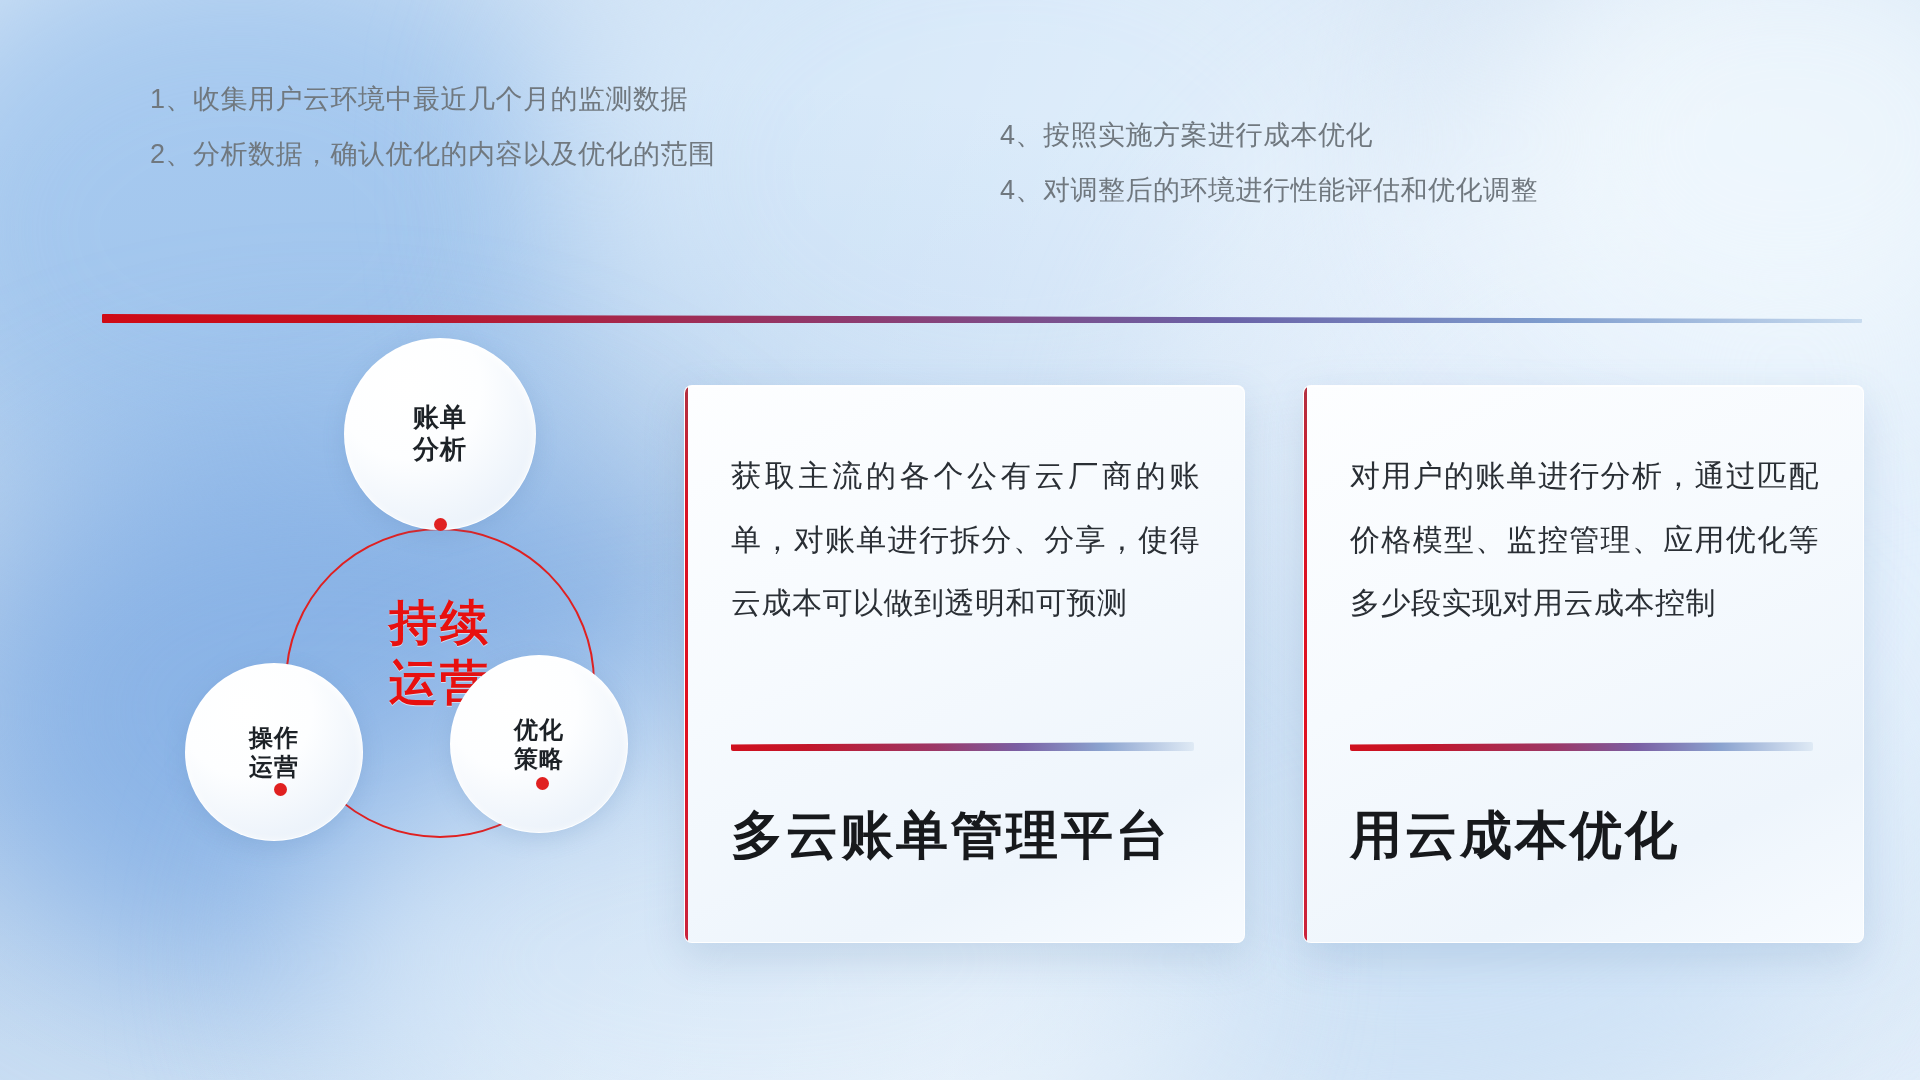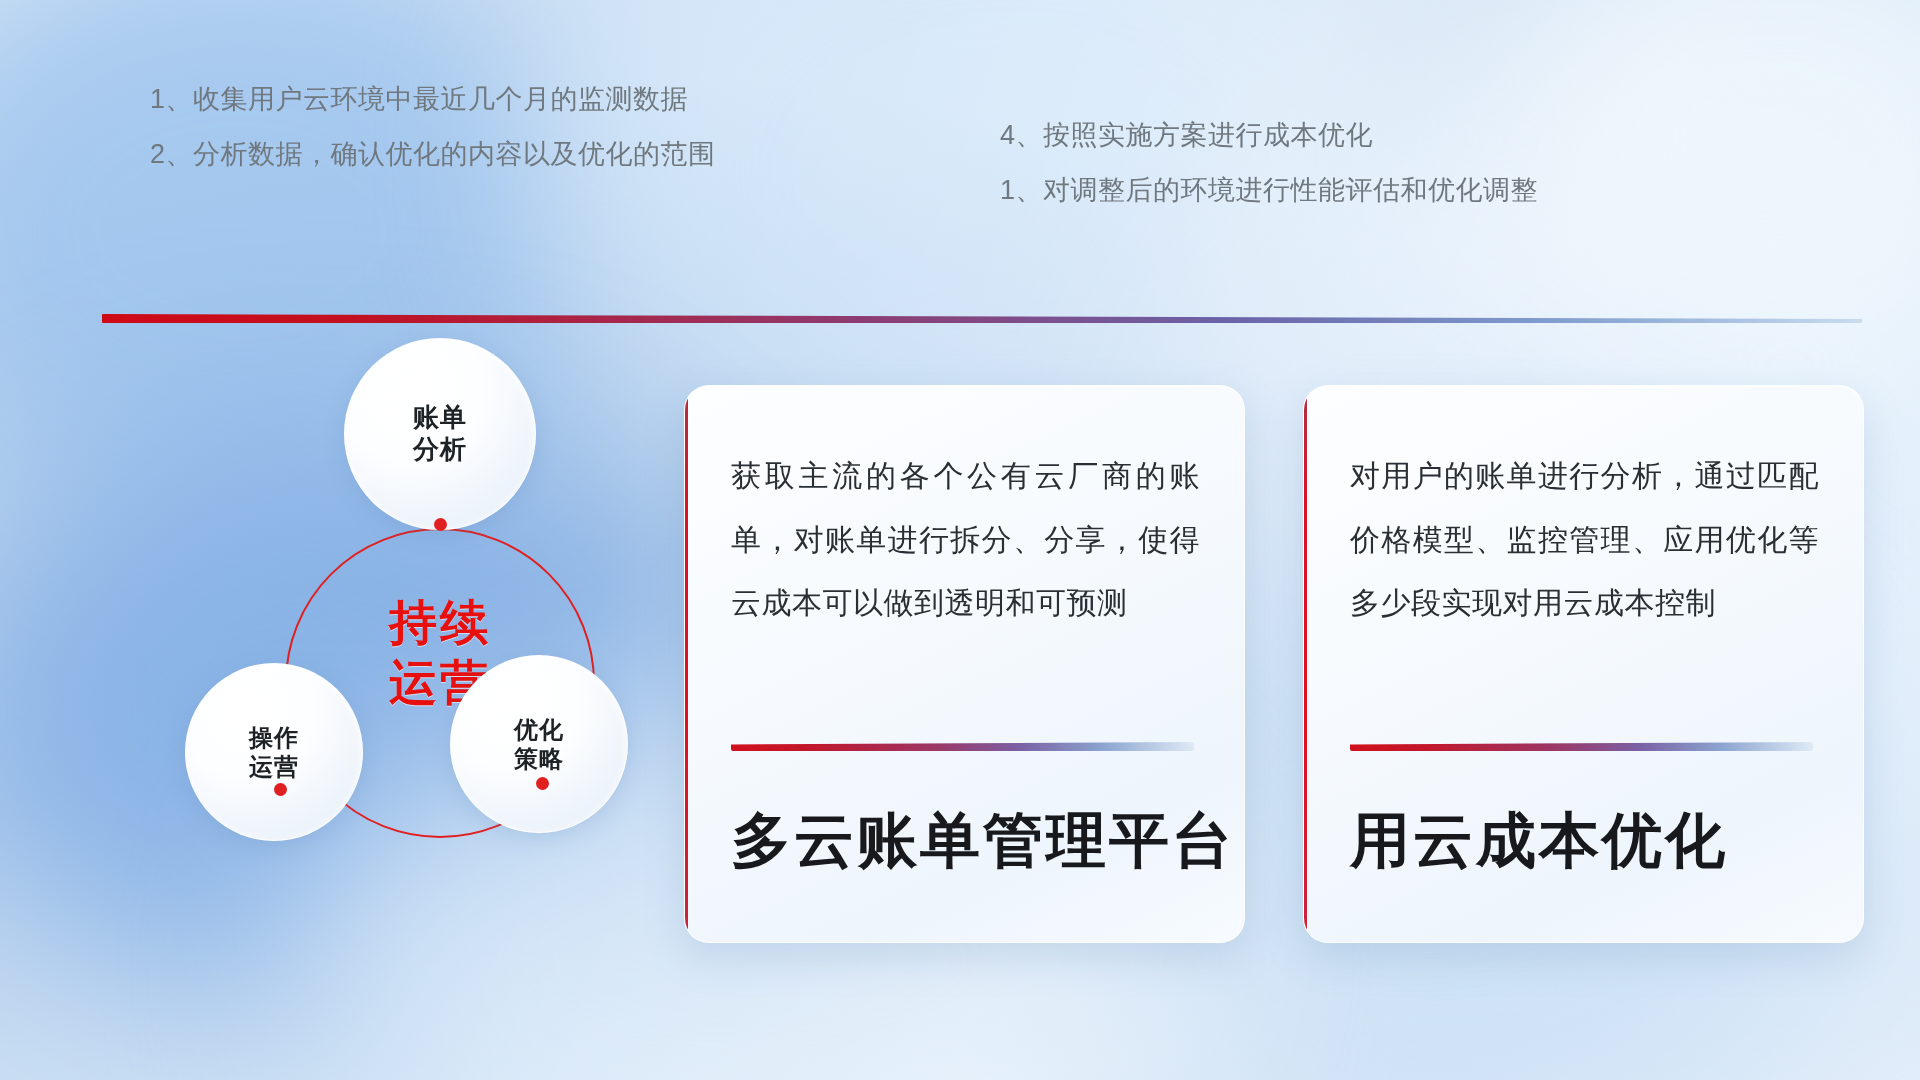--- a/index.html
+++ b/index.html
@@ -110,21 +110,21 @@
     line-height:1.26;
     letter-spacing:3px;
     text-shadow:0 1px 0 rgba(255,255,255,.55);
   }
 
   
   #cards { position:absolute; left:684px; top:385px; width:1180px; height:565px; display:flex; gap:58px; }
   .card {
     position:relative;
     width:561px; height:558px;
-    border-radius:25px;
+    border-radius:8px;
     background:linear-gradient(155deg,#fdfeff 0%,#f6fafe 42%,#eef5fc 78%,#f7fbff 100%);
     border:1px solid rgba(255,255,255,.9);
     box-shadow:0 14px 42px rgba(92,130,175,.20), inset 0 1px 0 rgba(255,255,255,.95);
     overflow:hidden;
     padding:58px 44px 12px 46px;
   }
   .card::before {
     content:"";
     position:absolute; left:0; top:0; bottom:0; width:3px;
     background:linear-gradient(180deg,#b23142 0%,#d81326 22%,#e01020 60%,#c9243d 100%);
@@ -141,21 +141,21 @@
     position:absolute; left:46px; right:50px; top:356px; height:9px;
   }
   .card-div .dv {
     width:100%; height:100%;
     background:linear-gradient(90deg,#d0101e 0%,#c3162a 16%,#9c3766 44%,#7a5fa3 62%,#8ba3cf 80%,#dfeaf5 100%);
     clip-path:polygon(0 28%,100% 0,100% 100%,0 100%);
     border-radius:2px;
   }
   .card-title {
     position:absolute; left:46px; top:415px;
-    font-size:60px; font-weight:bold; color:#17191c;
+    font-size:52px; font-weight:bold; color:#17191c;
     letter-spacing:3px;
   }
 </style>
 </head>
 <body>
 
 <div id="bg">
   <div class="bg-base"></div>
   <div class="bg-blob blob-a"></div>
   <div class="bg-blob blob-c"></div>
@@ -168,21 +168,21 @@
   <div class="bg-vig"></div>
 </div>
 
 <div id="steps">
   <div class="step-col col-left">
     <div class="step-line">1、收集用户云环境中最近几个月的监测数据</div>
     <div class="step-line">2、分析数据，确认优化的内容以及优化的范围</div>
   </div>
   <div class="step-col col-right">
     <div class="step-line">4、按照实施方案进行成本优化</div>
-    <div class="step-line">1、对调整后的环境进行性能评估和优化调整</div>
+    <div class="step-line">4、对调整后的环境进行性能评估和优化调整</div>
   </div>
 </div>
 
 <div id="accent-rule">
   <div class="rule-fill"></div>
 </div>
 
 <div id="diagram">
   <div class="big-ring"></div>
 

